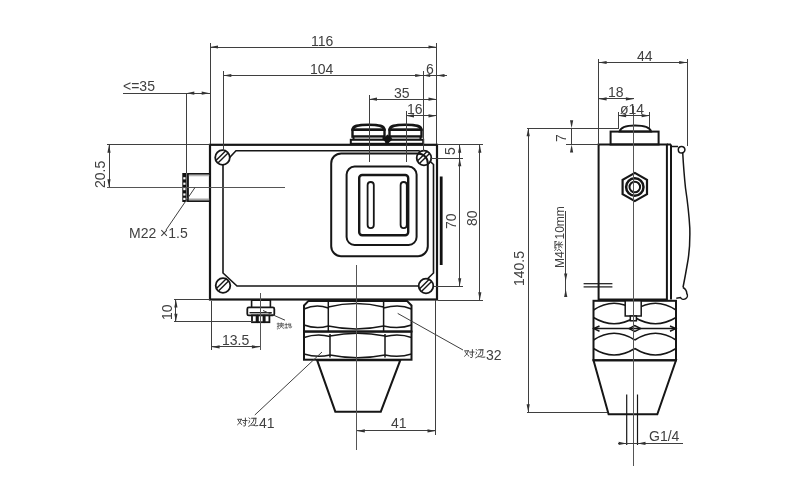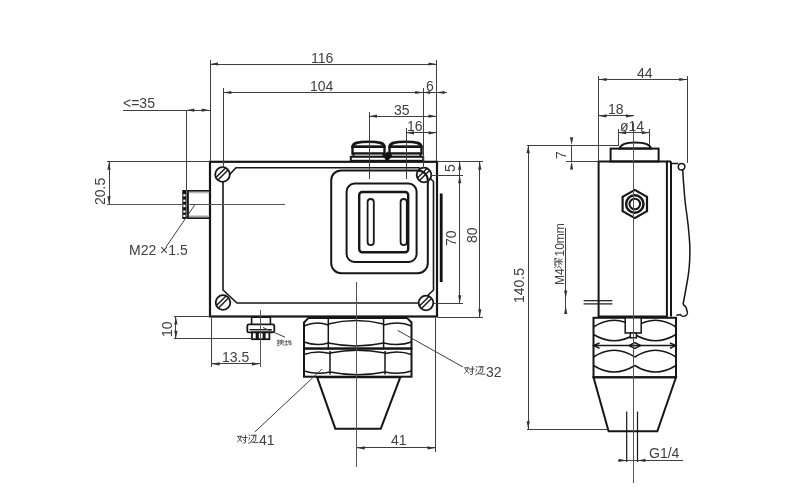--- a/index.html
+++ b/index.html
@@ -1,16 +1,16 @@
 <!DOCTYPE html>
 <html><head>
 <meta charset="utf-8">
 <style>
   html,body{margin:0;padding:0;background:#fff;}
-  #page{position:relative;width:800px;height:480px;background:#fff;overflow:hidden;margin-top:17px;}
+  #page{position:relative;width:800px;height:480px;background:#fff;overflow:hidden;}
   svg{position:absolute;left:0;top:0;}
   text{font-family:"Liberation Sans", sans-serif;fill:#404040;}
 </style>
 </head>
 <body>
 <div id="page">
 <svg width="800" height="500" viewBox="0 0 800 500">
 <defs>
 <g id="dui" stroke="#3a3a3a" fill="none" stroke-width="9" stroke-linecap="round">
   <path d="M6,22 H44 M40,22 C33,48 20,64 6,74 M12,30 C20,48 32,62 46,72"></path>

